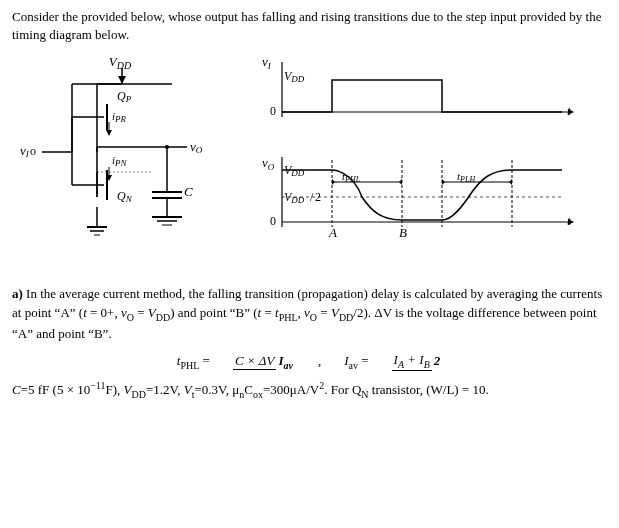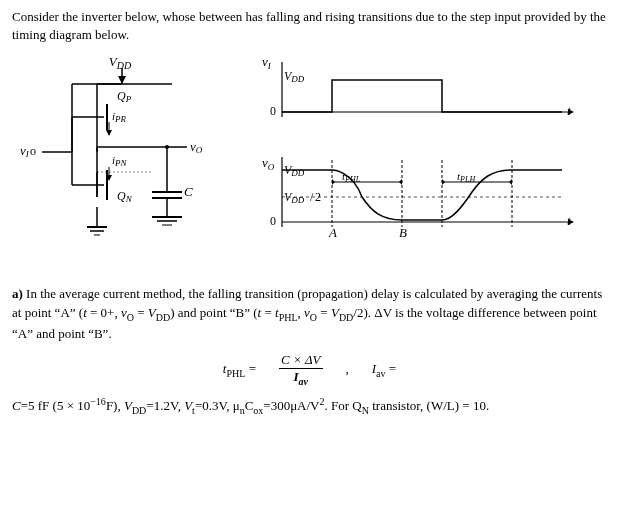--- a/index.html
+++ b/index.html
@@ -40,21 +40,21 @@
     }
     .formula-row {
       display: flex;
       align-items: center;
       justify-content: center;
       gap: 23px;
       margin: 8px 0;
     }
     .fraction {
       display: inline-flex;
-      flex-direction: column;
+      flex-direction: row;
       align-items: center;
       vertical-align: middle;
     }
     .fraction .numerator {
       border-bottom: 1px solid #000;
       padding: 0 2px;
       font-style: italic;
     }
     .fraction .denominator {
       padding: 0 2px;
@@ -67,21 +67,21 @@
     }
     .underline { text-decoration: underline; }
     .bold { font-weight: bold; }
     sup { font-size: 10px; vertical-align: super; }
     sub { font-size: 10px; vertical-align: sub; }
   </style>
 </head>
 <body>
 
 <div class="intro-text">
-  Consider the inverter below, whose between has falling and rising transitions due to the step input provided by the timing diagram below.
+  Consider the provided below, whose output has falling and rising transitions due to the step input provided by the timing diagram below.
 </div>
 
 <div class="main-content">
 
   <div class="circuit-area">
     <svg width="220" height="210">
 
       <text x="108" y="14" font-style="italic" font-size="13" text-anchor="middle">V<tspan font-size="10" dy="3">DD</tspan></text>
 
       <line x1="110" y1="16" x2="110" y2="32" stroke="black" stroke-width="1.5"></line>
@@ -241,19 +241,23 @@
     <i>t</i><sub>PHL</sub> =
   </span>
   <span class="fraction">
     <span class="numerator"><i>C</i> × Δ<i>V</i></span>
     <span class="denominator"><i>I</i><sub>av</sub></span>
   </span>
   <span>,</span>
   <span>
     <i>I</i><sub>av</sub> =
   </span>
+  <span class="fraction">
+    <span class="numerator"><i>I</i><sub>A</sub> + <i>I</i><sub>B</sub></span>
+    <span class="denominator">2</span>
+  </span>
 </div>
 
 <div class="bottom-text">
   <p>
-    <i>C</i>=5 fF (5 × 10<sup>−16</sup>F), <i>V</i><sub>DD</sub>=1.2V, <i>V</i><sub>t</sub>=0.3V, μ<sub>n</sub>C<sub>ox</sub>=300μA/V<sup>2</sup>. For Q<sub>N</sub> transistor, (W/L) = 10.
+    <i>C</i>=5 fF (5 × 10<sup>−11</sup>F), <i>V</i><sub>DD</sub>=1.2V, <i>V</i><sub>t</sub>=0.3V, μ<sub>n</sub>C<sub>ox</sub>=300μA/V<sup>2</sup>. For Q<sub>N</sub> transistor, (W/L) = 10.
   </p>
 </div>
 
 </body></html>

